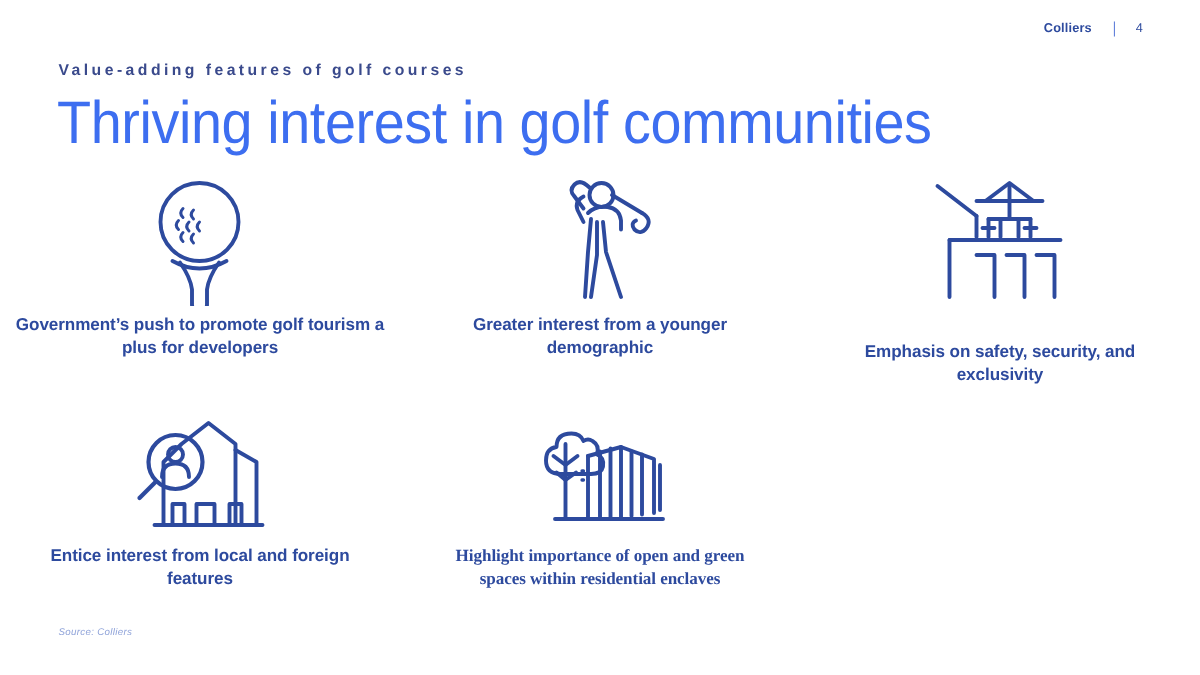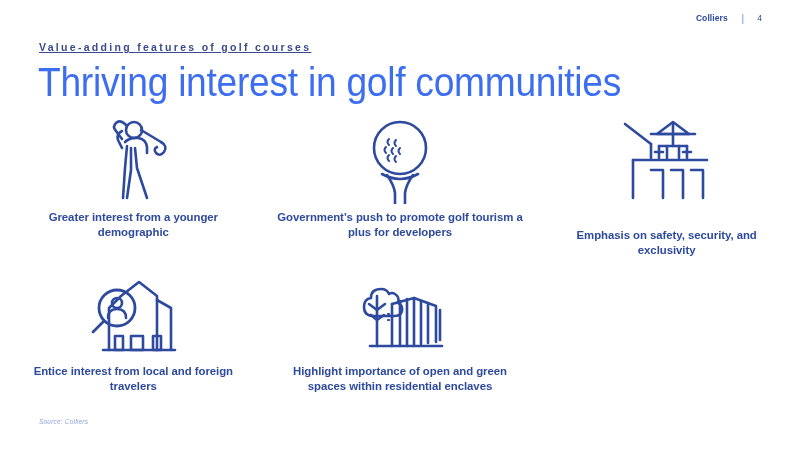--- a/index.html
+++ b/index.html
@@ -52,21 +52,20 @@
   
   .eyebrow {
     position: absolute;
     left: 39px;
     top: 41px;
     font-size: 10.5px;
     font-weight: bold;
     color: #3a4a8c;
     letter-spacing: 2.3px;
     white-space: nowrap;
-    text-decoration: underline;
   }
   .main-title {
     position: absolute;
     left: 38px;
     top: 59px;
     font-size: 40px;
     font-weight: 300;
     color: #3d6ef0;
     letter-spacing: -0.3px;
     white-space: nowrap;
@@ -108,21 +107,21 @@
     line-height: 1.32;
     max-width: 245px;
     letter-spacing: -0.05px;
     margin-top: 6px;
   }
   .cell.c1 .caption { max-width: 252px; }
   .cell.c2 .caption { max-width: 232px; }
   .cell.c3 .caption { max-width: 215px; }
   .cell.c4 .caption { max-width: 240px; margin-top: 28px; }
   .cell.c5 .caption { max-width: 225px; }
-  .cell.c6 .caption { max-width: 215px; }
+  .cell.c6 .caption { max-width: 215px; font-family: Liberation Serif, serif; }
 
   .cell.c4 .icon-wrap,
   .cell.c5 .icon-wrap,
   .cell.c6 .icon-wrap { height: 88px; }
 
   
   .source-note {
     position: absolute;
     left: 39px;
     top: 418px;
@@ -140,48 +139,48 @@
   <div class="slide-header">
     <span class="brand">Colliers</span>
     <span class="sep">|</span>
     <span class="pagenum">4</span>
   </div>
 
   <div class="eyebrow">Value-adding features of golf courses</div>
   <div class="main-title">Thriving interest in golf communities</div>
 
   <div class="grid">
+
+    <div class="cell c1">
+      <div class="icon-wrap">
+        <svg width="96" height="92" viewBox="0 0 96 92" fill="none" stroke="#2d4a9e" stroke-width="2.6" stroke-linecap="round" stroke-linejoin="round">
+          <circle cx="48" cy="36" r="26"></circle>
+          <path d="M37 27 q-3 3 0 6 M44 28 q-3 3 0 6 M34 35 q-3 3 0 6 M41 36 q-3 3 0 6 M48 36 q-3 3 0 6 M37 43 q-3 3 0 6 M44 44 q-3 3 0 6" stroke-width="2"></path>
+          <path d="M30 62 q18 10 36 0"></path>
+          <path d="M35 63 q7 10 8 18 l0 10 q0 4 5 4 q5 0 5 -4 l0 -10 q1 -8 8 -18"></path>
+        </svg>
+      </div>
+      <div class="caption">Government’s push to promote golf tourism a plus for developers</div>
+    </div>
 
     <div class="cell c2">
       <div class="icon-wrap">
         <svg width="96" height="92" viewBox="0 0 96 92" fill="none" stroke="#2d4a9e" stroke-width="2.6" stroke-linecap="round" stroke-linejoin="round">
           <circle cx="49" cy="18" r="8"></circle>
           <path d="M41 13 q-6 -6 -10 -2 q-4 4 0 8 l6 8"></path>
           <path d="M37 19 q-6 3 -4 9 l4 8"></path>
           <path d="M56 18 l20 12"></path>
           <path d="M76 30 q7 4 3 10 q-4 5 -8 1 q-3 -4 1 -6"></path>
           <path d="M40 30 q5 -5 13 -4 q8 1 9 9 l0 6"></path>
           <path d="M42 34 l-2 22 l-2 30"></path>
           <path d="M50 36 l2 20 l10 30"></path>
           <path d="M46 36 l0 22 l-4 28"></path>
         </svg>
       </div>
       <div class="caption">Greater interest from a younger demographic</div>
-    </div>
-
-    <div class="cell c1">
-      <div class="icon-wrap">
-        <svg width="96" height="92" viewBox="0 0 96 92" fill="none" stroke="#2d4a9e" stroke-width="2.6" stroke-linecap="round" stroke-linejoin="round">
-          <circle cx="48" cy="36" r="26"></circle>
-          <path d="M37 27 q-3 3 0 6 M44 28 q-3 3 0 6 M34 35 q-3 3 0 6 M41 36 q-3 3 0 6 M48 36 q-3 3 0 6 M37 43 q-3 3 0 6 M44 44 q-3 3 0 6" stroke-width="2"></path>
-          <path d="M30 62 q18 10 36 0"></path>
-          <path d="M35 63 q7 10 8 18 l0 10 q0 4 5 4 q5 0 5 -4 l0 -10 q1 -8 8 -18"></path>
-        </svg>
-      </div>
-      <div class="caption">Government’s push to promote golf tourism a plus for developers</div>
     </div>
 
 
     <div class="cell c4">
       <div class="icon-wrap">
         <svg width="112" height="88" viewBox="0 0 112 88" fill="none" stroke="#2d4a9e" stroke-width="2.6" stroke-linecap="round" stroke-linejoin="round">
           <path d="M46 22 L62 10 L78 22 Z"></path>
           <path d="M40 22 L84 22"></path>
           <path d="M62 12 L62 34"></path>
           <path d="M14 12 L40 32"></path>
@@ -207,21 +206,21 @@
           <path d="M26 80 L98 80"></path>
           <rect x="38" y="66" width="8" height="14"></rect>
           <rect x="54" y="66" width="12" height="14"></rect>
           <rect x="76" y="66" width="8" height="14"></rect>
           <circle cx="40" cy="38" r="18" stroke-width="2.8"></circle>
           <path d="M27 51 L16 62" stroke-width="2.8"></path>
           <circle cx="40" cy="33" r="5"></circle>
           <path d="M31 48 q0 -9 9 -9 q9 0 9 9"></path>
         </svg>
       </div>
-      <div class="caption">Entice interest from local and foreign travelers</div>
+      <div class="caption">Entice interest from local and foreign features</div>
     </div>
 
     <div class="cell c6">
       <div class="icon-wrap">
         <svg width="112" height="88" viewBox="0 0 112 88" fill="none" stroke="#2d4a9e" stroke-width="2.6" stroke-linecap="round" stroke-linejoin="round">
           <path d="M30 46 q-10 0 -10 -9 q0 -8 7 -9 q0 -9 10 -9 q6 0 8 5 q3 -2 6 0 q5 3 3 9 q5 2 4 8 q-1 5 -8 5 Z"></path>
           <path d="M33 26 L33 76"></path>
           <path d="M33 40 L25 34 M33 40 L41 34 M33 50 L27 45 M33 50 L40 45"></path>
           <path d="M48 34 L70 28 L70 76"></path>
           <path d="M70 28 L92 36 L92 72"></path>

